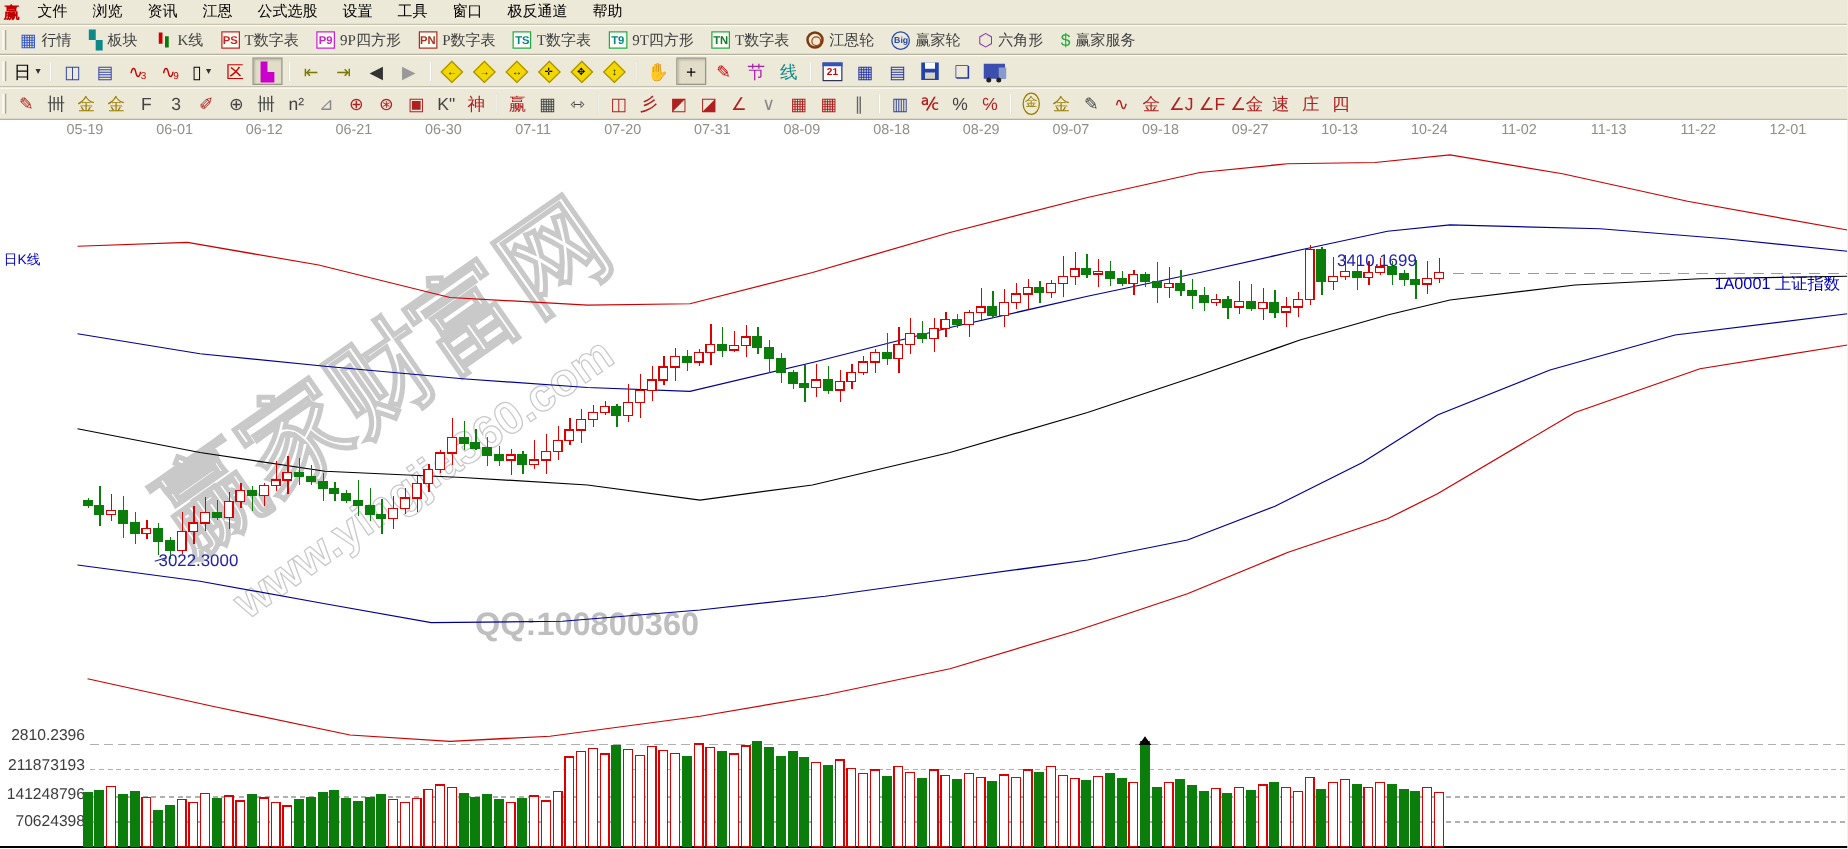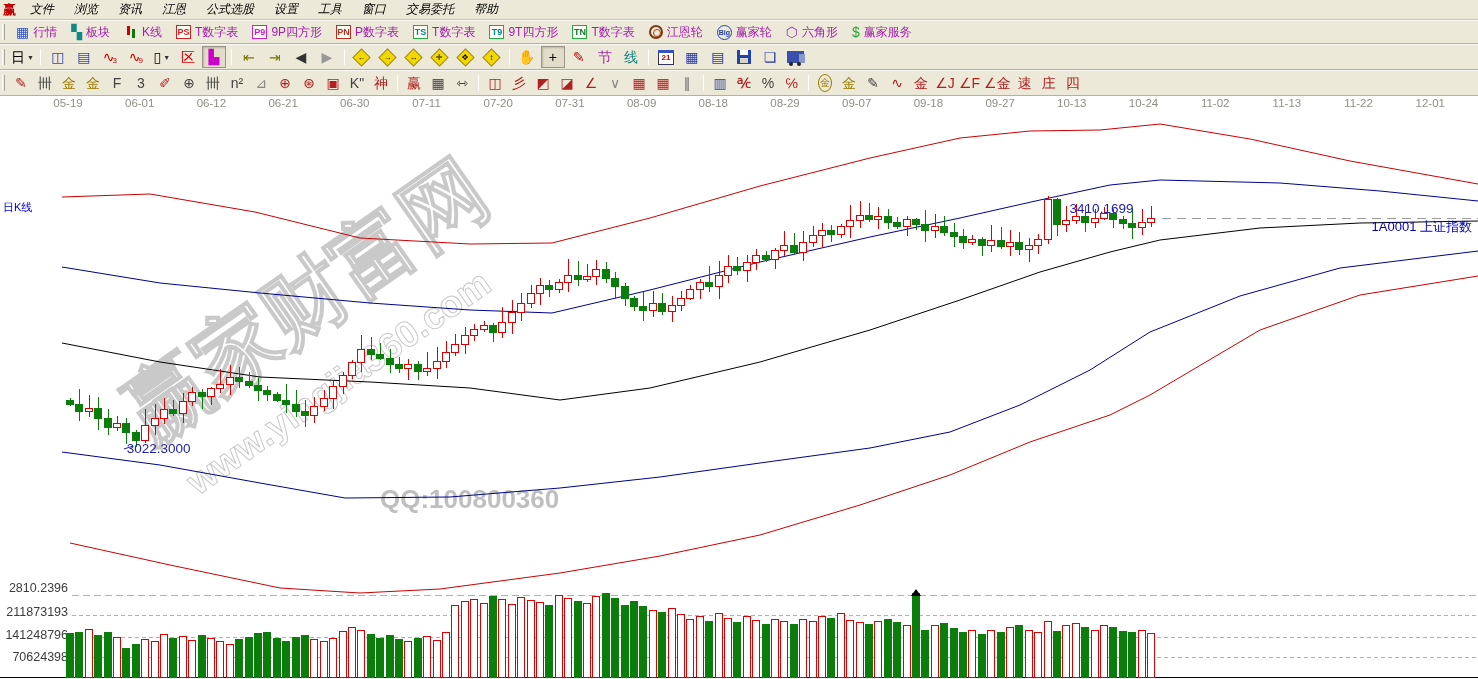--- a/index.html
+++ b/index.html
@@ -1,30 +1,30 @@
 <!DOCTYPE html>
 <html><head>
 <meta charset="utf-8">
 <style>
   * { margin:0; padding:0; box-sizing:border-box; }
   html,body { width:1478px; height:679px; overflow:hidden;
     font-family:"Liberation Sans","DejaVu Sans",sans-serif; background:#ece9d8; }
   .menubar { height:20px; display:flex; align-items:center; background:#ece9d8;
     border-bottom:1px solid #c8c4b2; font-size:12px; color:#000; }
   .menubar .appicon { color:#c00000; font-weight:bold; font-size:13px; padding:0 4px 0 3px; }
-  .menubar .mitem { padding:0 10px; height:100%; display:flex; align-items:center; cursor:default;font-style:italic; }
+  .menubar .mitem { padding:0 10px; height:100%; display:flex; align-items:center; cursor:default; }
   .tb { display:flex; align-items:center; background:#ece9d8;
     border-top:1px solid #fbfaf3; border-bottom:1px solid #b5b19f; }
   .tb2 { height:24px; font-size:12px; }
   .tb3 { height:26px; }
   .tb4 { height:26px; }
   .grip { width:3px; height:70%; border-left:1px solid #fff; border-right:1px solid #aca899; margin:0 4px 0 2px; }
   .sep { width:1px; height:70%; background:#aca899; border-right:1px solid #fff; margin:0 4px; }
   .feat { display:flex; align-items:center; gap:4px; padding:0 7px; height:100%; }
-  .feat .flabel { color:#a21caf; white-space:nowrap; }
+  .feat .flabel { color:#404040; white-space:nowrap;font-family:Liberation Serif, serif; }
   .badge { width:15px; height:14px; font-size:9px; font-weight:bold; display:flex;
     align-items:center; justify-content:center; background:#fdfdf6; border:1px solid; }
   .gly { font-size:14px; line-height:14px; }
   .tbtn { min-width:24px; height:22px; margin:0 1px; display:flex; align-items:center;
     justify-content:center; position:relative; border:1px solid transparent; }
   .tb4 .tbtn { min-width:22px; height:20px; font-size:12px; }
   .tbtn.pressed { border:1px solid #9a968a; background:#e2ddc8; box-shadow:inset 1px 1px 2px rgba(0,0,0,.18); }
   .tbtn .caret { font-size:7px; color:#333; margin-left:2px; }
   .tbtn .sub { font-size:8px; color:#cc0000; margin-left:-2px; margin-top:6px; }
   .diamond { width:13px; height:13px; background:#f2d800; border:1px solid #a98f00;
@@ -66,21 +66,21 @@
   <span class="appicon">赢</span>
   <span id="menuItems" style="display: flex;">
       <div class="mitem">文件</div>
       <div class="mitem">浏览</div>
       <div class="mitem">资讯</div>
       <div class="mitem">江恩</div>
       <div class="mitem">公式选股</div>
       <div class="mitem">设置</div>
       <div class="mitem">工具</div>
       <div class="mitem">窗口</div>
-      <div class="mitem">交易委托</div>
+      <div class="mitem">极反通道</div>
       <div class="mitem">帮助</div>
     </span>
 </div>
 
 <div class="tb tb2" id="featBar">
     <div class="grip"></div>
     <div class="feat">
       <span class="gly" style="color: rgb(51, 85, 204);">▦</span>
       <span class="flabel">行情</span>
     </div>

